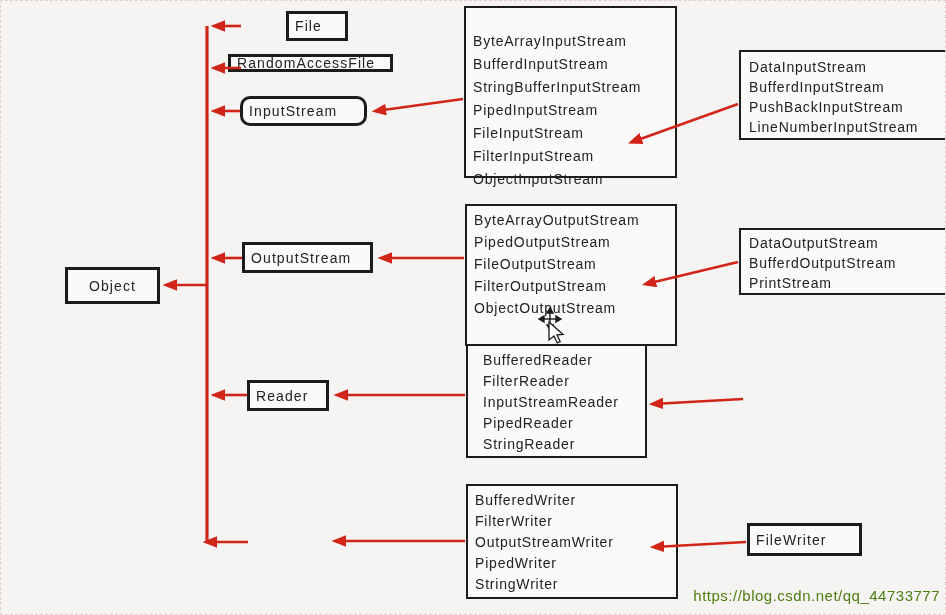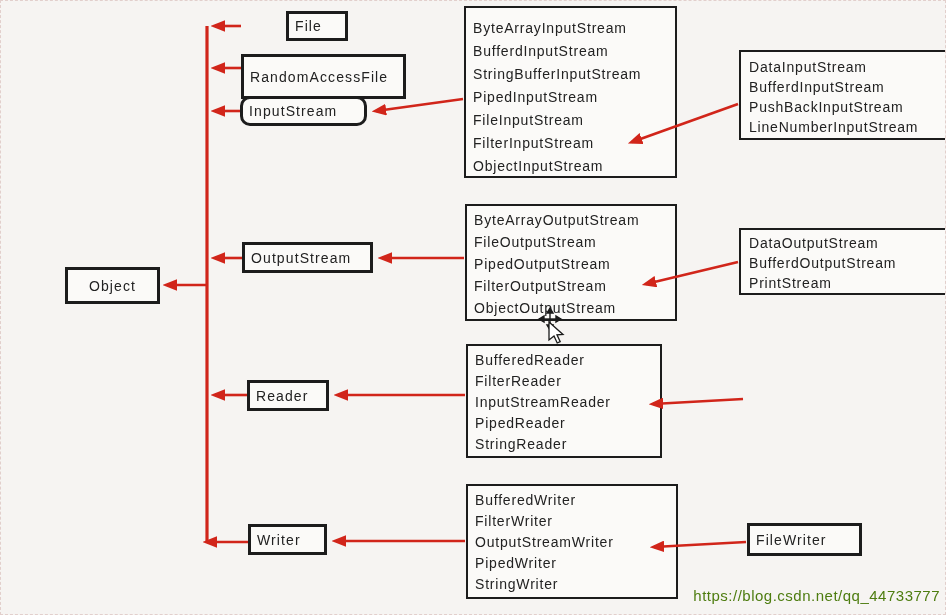--- a/index.html
+++ b/index.html
@@ -38,32 +38,32 @@
     color:#222;
     font-size:14px;
     letter-spacing:0.8px;
     white-space:nowrap;
     z-index:2;
   }
   .multi .row{display:block;}
   
   #b-object{left:64px;top:266px;width:95px;height:37px;}
   #b-file{left:240px;top:10px;width:62px;height:30px;margin-left:45px;}
-  #b-raf{left:240px;top:53px;width:165px;height:45px;}
+  #b-raf{left:227px;top:53px;width:165px;height:18px;}
   #b-istream{left:239px;top:95px;width:127px;height:30px;border-radius:10px;}
   #b-ostream{left:241px;top:241px;width:131px;height:31px;}
   #b-reader{left:246px;top:379px;width:82px;height:31px;}
   #b-writer{left:247px;top:523px;width:79px;height:31px;}
   #b-filereader{left:743px;top:381px;width:114px;height:31px;}
   #b-filewriter{left:746px;top:522px;width:115px;height:33px;}
-  #m-inputsub{left:463px;top:5px;width:213px;height:172px;padding:9px 7px;line-height:23px;}
+  #m-inputsub{left:463px;top:5px;width:213px;height:172px;padding:22px 7px;line-height:23px;}
   #m-filterinputsub{left:738px;top:49px;width:226px;height:90px;padding:5px 8px;line-height:20px;}
-  #m-outputsub{left:464px;top:203px;width:212px;height:117px;padding:3px 7px;line-height:22px;}
+  #m-outputsub{left:464px;top:203px;width:212px;height:142px;padding:3px 7px;line-height:22px;}
   #m-filteroutputsub{left:738px;top:227px;width:226px;height:67px;padding:3px 8px;line-height:20px;}
-  #m-readersub{left:465px;top:343px;width:196px;height:114px;padding:4px 7px;line-height:21px;}
+  #m-readersub{left:465px;top:343px;width:181px;height:114px;padding:4px 15px;line-height:21px;}
   #m-writersub{left:465px;top:483px;width:212px;height:115px;padding:4px 7px;line-height:21px;}
   .watermark{
     position:absolute;
     right:5px;top:586px;
     font-size:15px;
     color:#4d7c0f;
     letter-spacing:0.5px;
     z-index:6;
   }
   .cursor{
@@ -112,23 +112,20 @@
   </div>
   <div class="box" id="b-istream">
     <span>InputStream</span>
   </div>
   <div class="box" id="b-ostream">
     <span>OutputStream</span>
   </div>
   <div class="box" id="b-reader">
     <span>Reader</span>
   </div>
-  <div class="box" id="b-writer">
-    <span>Writer</span>
-  </div>
   <div class="box" id="b-filewriter">
     <span>FileWriter</span>
   </div>
 
   <div class="multi" id="m-inputsub">
     <span class="row">ByteArrayInputStream</span>
     <span class="row">BufferdInputStream</span>
     <span class="row">StringBufferInputStream</span>
     <span class="row">PipedInputStream</span>
     <span class="row">FileInputStream</span>
@@ -138,22 +135,22 @@
 
   <div class="multi" id="m-filterinputsub">
     <span class="row">DataInputStream</span>
     <span class="row">BufferdInputStream</span>
     <span class="row">PushBackInputStream</span>
     <span class="row">LineNumberInputStream</span>
   </div>
 
   <div class="multi" id="m-outputsub">
     <span class="row">ByteArrayOutputStream</span>
+    <span class="row">PipedOutputStream</span>
     <span class="row">FileOutputStream</span>
-    <span class="row">PipedOutputStream</span>
     <span class="row">FilterOutputStream</span>
     <span class="row">ObjectOutputStream</span>
   </div>
 
   <div class="multi" id="m-filteroutputsub">
     <span class="row">DataOutputStream</span>
     <span class="row">BufferdOutputStream</span>
     <span class="row">PrintStream</span>
   </div>
 

